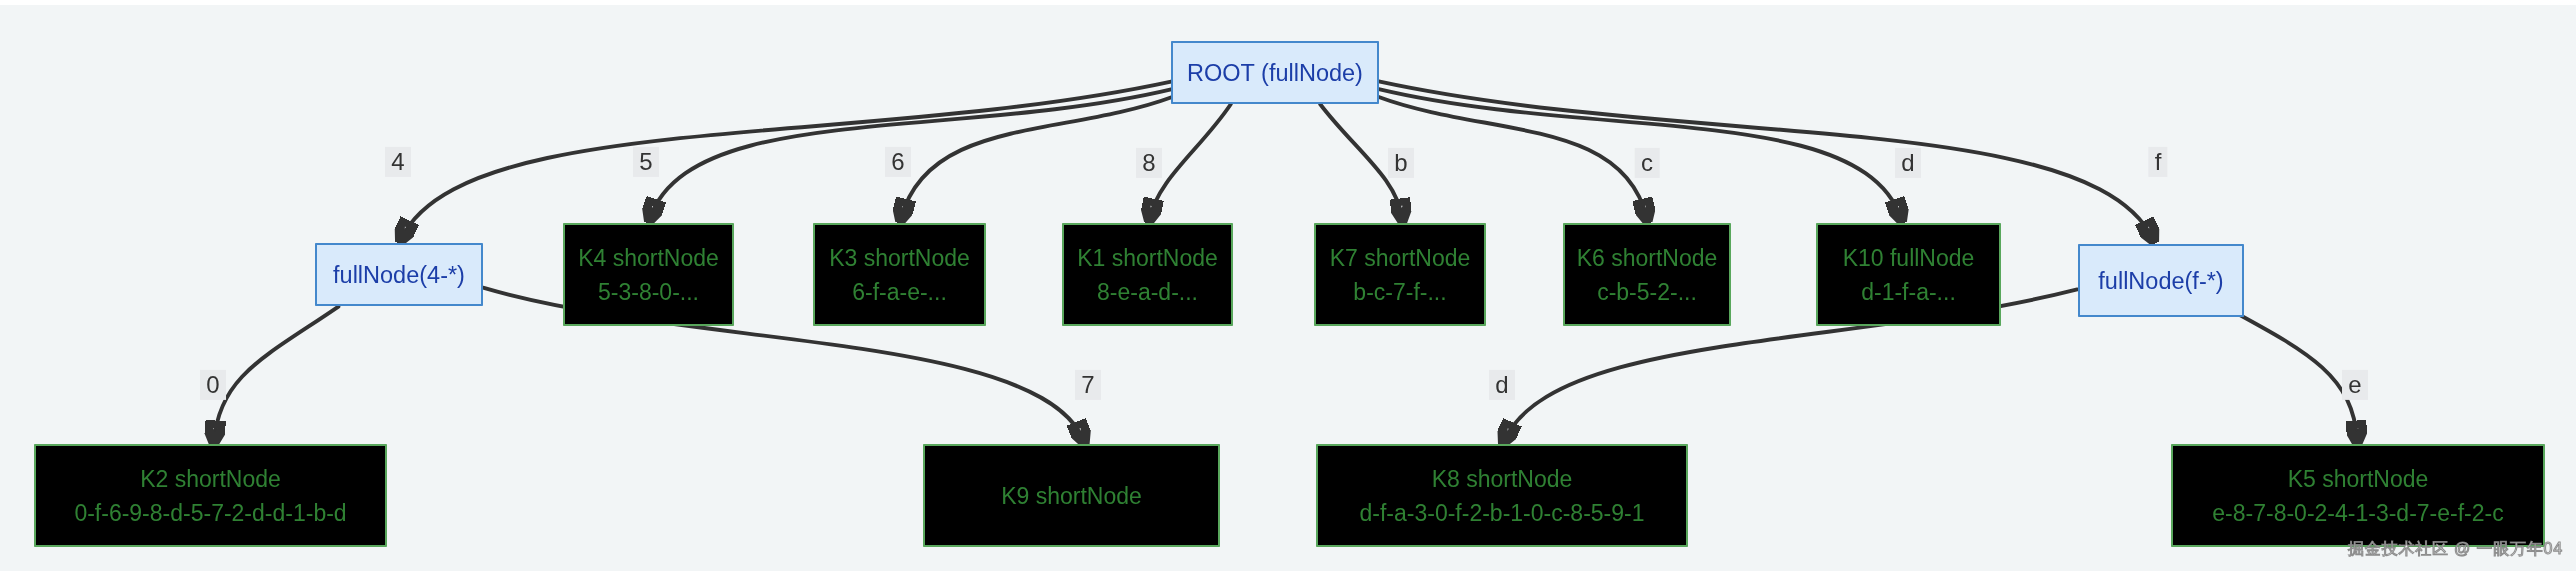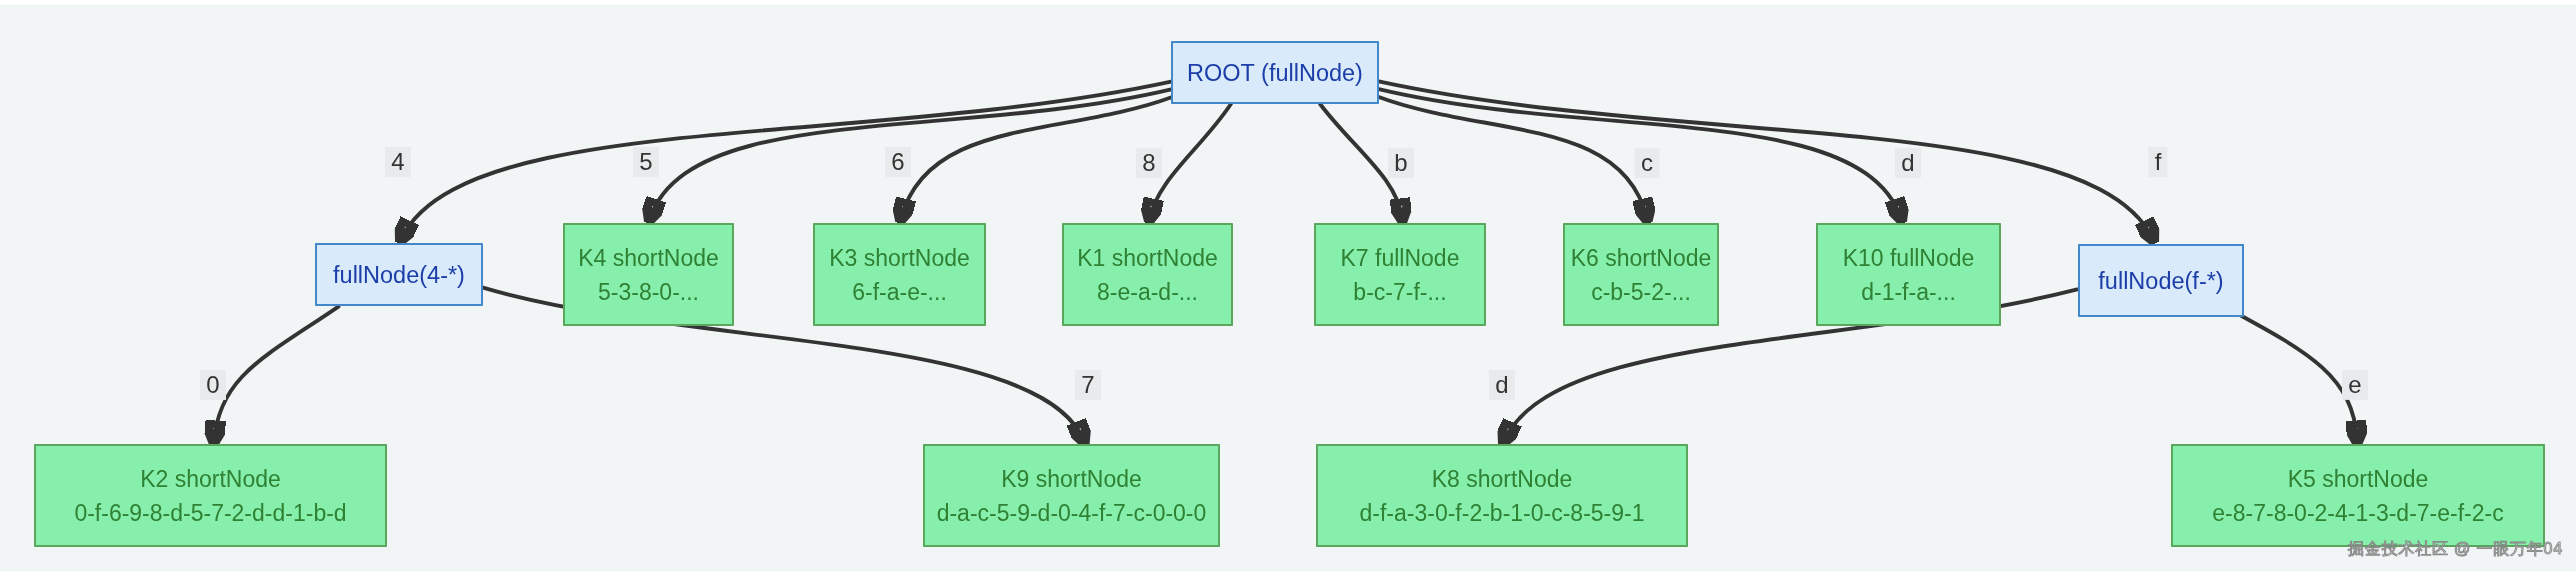--- a/index.html
+++ b/index.html
@@ -15,21 +15,21 @@
     position:absolute;transform:translate(-50%,-50%);
     background:#e8eaec;color:#333333;
     font-size:24px;line-height:1;padding:3.1px 6.3px;white-space:nowrap;
   }
   .node{
     position:absolute;box-sizing:border-box;
     display:flex;flex-direction:column;align-items:center;justify-content:center;
     text-align:center;border-radius:0.8px;
   }
   .node.blue{background:#d9eafb;border:2.3px solid #4488cc;color:#1c3ea8;}
-  .node.green{background:#86efac;border:2.3px solid #59a75c;color:#2f8133;}
+  .node.green{background:#000000;border:2.3px solid #59a75c;color:#2f8133;}
   .node .t,.node .v{display:block;font-size:23px;line-height:34px;white-space:nowrap;}
   .node.single .t{font-size:23.5px;}
   .watermark{
     position:absolute;right:13px;bottom:11px;
     font-size:16px;letter-spacing:0.8px;white-space:nowrap;
     color:rgba(255,255,255,0.92);
     -webkit-text-stroke:1px rgba(125,125,125,0.85);
     text-shadow:0 0 0.8px rgba(110,110,110,0.5);
   }
 </style>
@@ -85,42 +85,41 @@
   </div>
   <div class="node green" style="left:813px;top:223px;width:173px;height:103px">
     <span class="t">K3 shortNode</span>
     <span class="v">6-f-a-e-...</span>
   </div>
   <div class="node green" style="left:1062px;top:223px;width:171px;height:103px">
     <span class="t">K1 shortNode</span>
     <span class="v">8-e-a-d-...</span>
   </div>
   <div class="node green" style="left:1314px;top:223px;width:172px;height:103px">
-    <span class="t">K7 fullNode</span>
+    <span class="t">K7 shortNode</span>
     <span class="v">b-c-7-f-...</span>
   </div>
-  <div class="node green" style="left:1563px;top:223px;width:156px;height:103px">
+  <div class="node green" style="left:1563px;top:223px;width:168px;height:103px">
     <span class="t">K6 shortNode</span>
     <span class="v">c-b-5-2-...</span>
   </div>
   <div class="node green" style="left:1816px;top:223px;width:185px;height:103px">
     <span class="t">K10 fullNode</span>
     <span class="v">d-1-f-a-...</span>
   </div>
   <div class="node blue single" style="left:2078px;top:244px;width:166px;height:73px">
     <span class="t">fullNode(f-*)</span>
   </div>
 
   <div class="node green" style="left:34px;top:444px;width:353px;height:103px">
     <span class="t">K2 shortNode</span>
     <span class="v">0-f-6-9-8-d-5-7-2-d-d-1-b-d</span>
   </div>
   <div class="node green" style="left:923px;top:444px;width:297px;height:103px">
     <span class="t">K9 shortNode</span>
-    <span class="v">d-a-c-5-9-d-0-4-f-7-c-0-0-0</span>
   </div>
   <div class="node green" style="left:1316px;top:444px;width:372px;height:103px">
     <span class="t">K8 shortNode</span>
     <span class="v">d-f-a-3-0-f-2-b-1-0-c-8-5-9-1</span>
   </div>
   <div class="node green" style="left:2171px;top:444px;width:374px;height:103px">
     <span class="t">K5 shortNode</span>
     <span class="v">e-8-7-8-0-2-4-1-3-d-7-e-f-2-c</span>
   </div>
 

